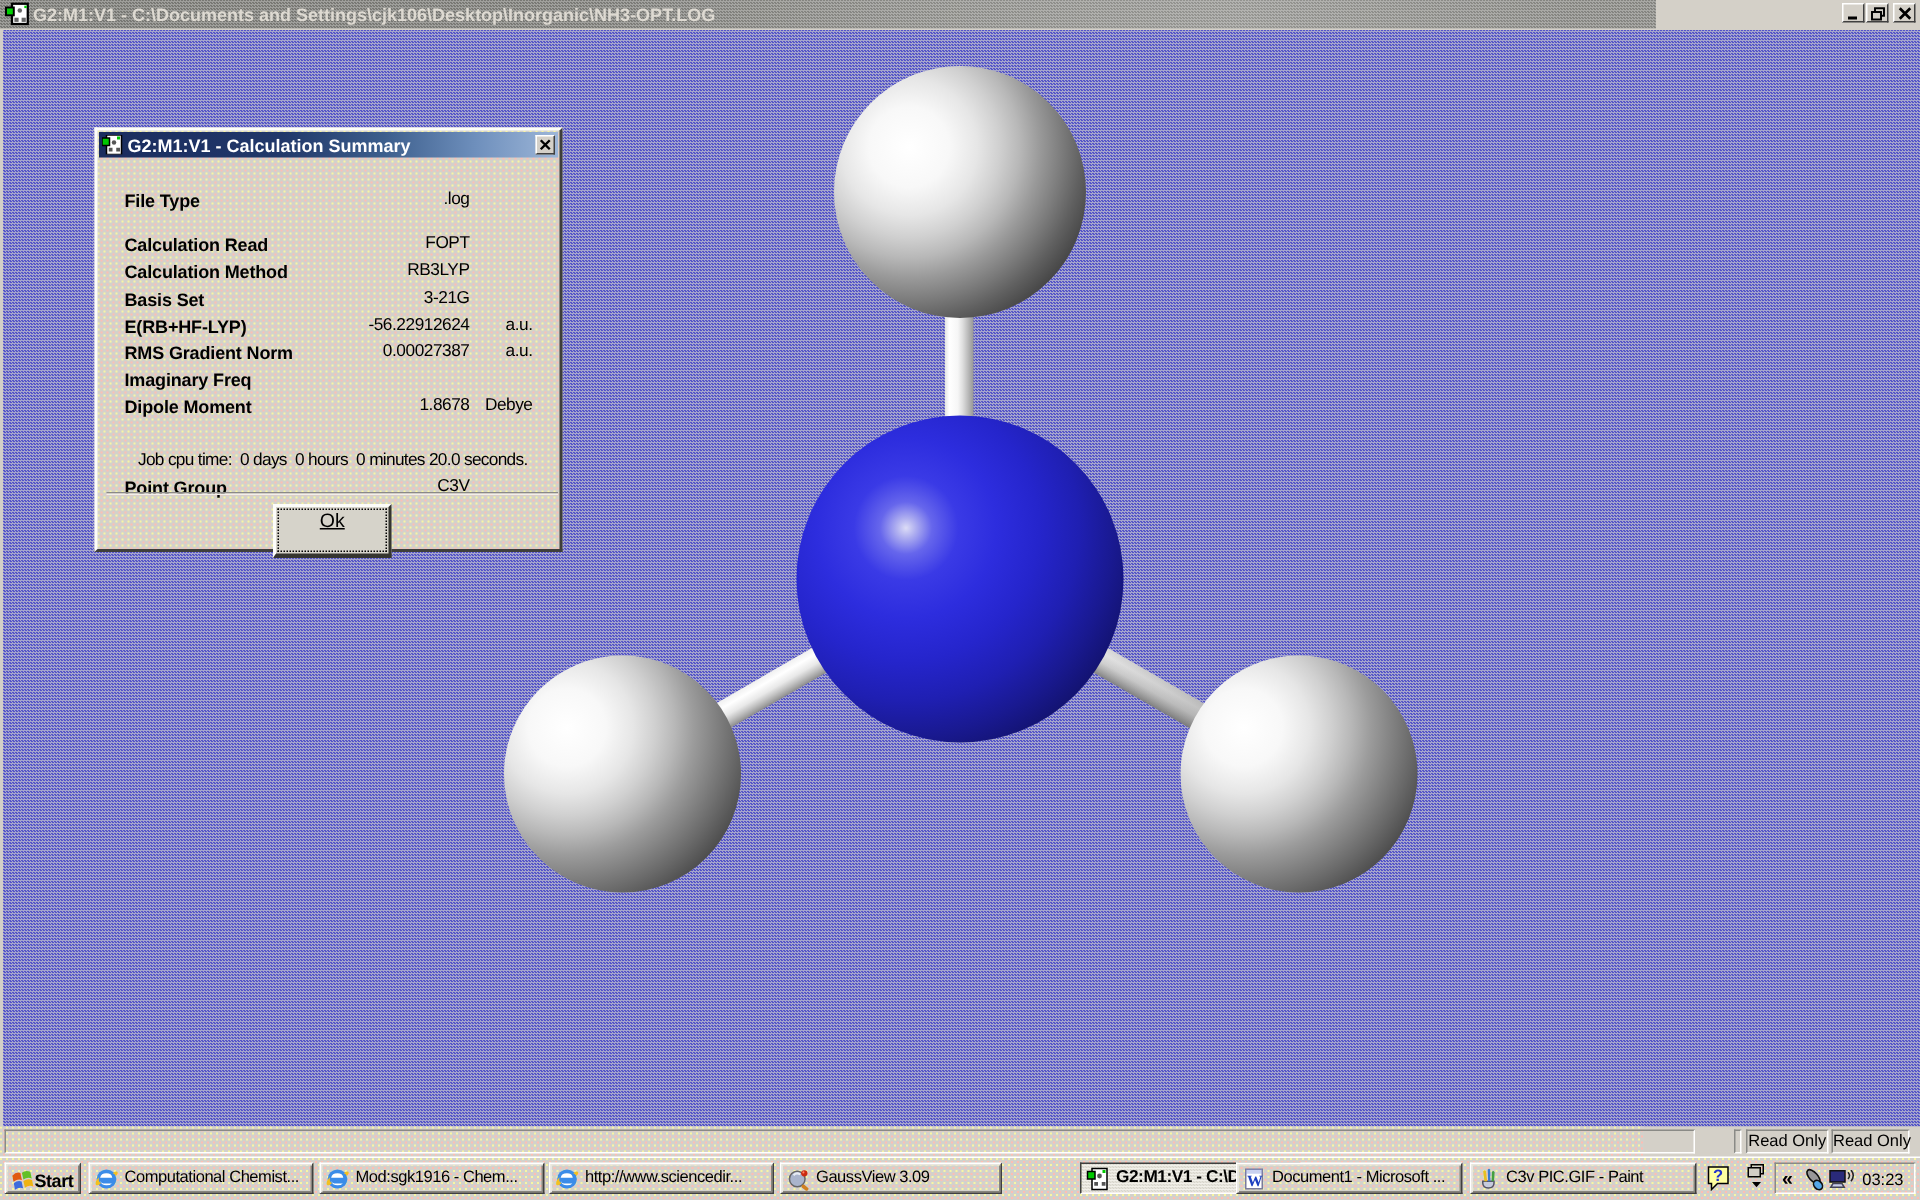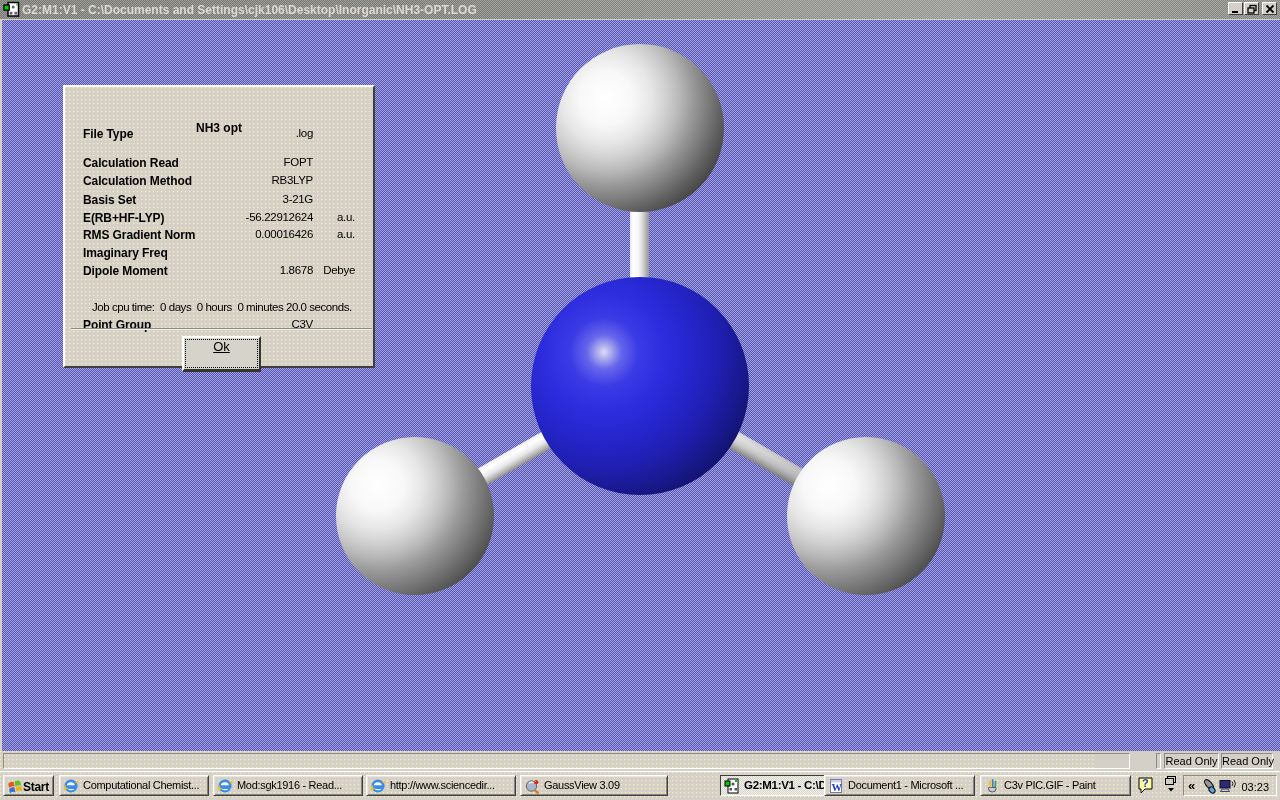--- a/index.html
+++ b/index.html
@@ -1,20 +1,20 @@
 <!DOCTYPE html>
 <html><head>
 <meta charset="utf-8">
 <style>
 * { margin:0; padding:0; box-sizing:border-box; }
 html,body { width:1280px; height:800px; overflow:hidden; }
 body { font-family:"Liberation Sans",sans-serif; position:relative; background:#d4d0c8; }
 
 
-#titlebar { position:absolute; left:0; top:0; width:1280px; height:19px;
+#titlebar { position:absolute; left:0; top:0; width:1104px; height:19px;
   background-image:linear-gradient(90deg, rgba(255,255,255,0) 0%, rgba(255,255,255,0.02) 35%, rgba(255,255,255,0.14) 55%, rgba(255,255,255,0.22) 75%, rgba(255,255,255,0.10) 95%), repeating-conic-gradient(#767672 0% 25%, #9e9e9a 0% 50%);
   background-size:100% 100%, 2px 2px; }
 #titlebar .ticon { position:absolute; left:3px; top:1px; }
 #titlebar .ttext { position:absolute; left:22px; top:3px; font-size:12px; font-weight:bold; color:#dedad2; white-space:nowrap; letter-spacing:0px; }
 .winbtn { position:absolute; top:2px; width:15px; height:13px; background:#d4d0c8;
   border-top:1px solid #fff; border-left:1px solid #fff; border-right:1px solid #404040; border-bottom:1px solid #404040; }
 .winbtn svg { position:absolute; left:0; top:0; }
 
 
 #client { position:absolute; left:2px; top:20px; width:1278px; height:731px;
@@ -195,21 +195,34 @@
   <circle cx="640" cy="128" r="84" fill="url(#gH1)"></circle>
   <circle cx="415" cy="516" r="79" fill="url(#gH2)"></circle>
   <circle cx="866" cy="516" r="79" fill="url(#gH3)"></circle>
 
   <circle cx="640" cy="386" r="109" fill="url(#gN)"></circle>
 </g>
     </svg>
 </div>
 
 <div id="dlg">
-  <div id="nh3row">NH3 opt</div>
+  <div class="cap">
+    <svg class="dicon" width="14" height="13">
+      <rect x="3" y="0" width="10" height="13" fill="#fff" stroke="#000"></rect>
+      <rect x="10" y="1" width="2" height="2" fill="#00c800"></rect>
+      <circle cx="8" cy="5" r="1.5" fill="#555"></circle>
+      <rect x="4.5" y="8.5" width="2.5" height="2.5" fill="#555"></rect>
+      <rect x="9.5" y="8.5" width="2.5" height="2.5" fill="#555"></rect>
+      <rect x="0" y="2" width="5" height="5" fill="#00c800" stroke="#000"></rect>
+    </svg>
+    <div class="dtext">G2:M1:V1 - Calculation Summary</div>
+    <div class="xbtn"><svg width="11" height="11">
+          <path d="M2.5 2.5 L8.5 8.5 M8.5 2.5 L2.5 8.5" stroke="#000" stroke-width="1.6"></path>
+        </svg></div>
+  </div>
   <div class="row" style="top:40px;padding-left:16px;">
       <b>File Type</b>
       <span class="val">.log</span>
     </div>
   <div class="row" style="top:69px;">
       <b>Calculation Read</b>
       <span class="val">FOPT</span>
     </div>
   <div class="row" style="top:87px;">
       <b>Calculation Method</b>
@@ -219,21 +232,21 @@
       <b>Basis Set</b>
       <span class="val">3-21G</span>
     </div>
   <div class="row" style="top:124px;">
       <b>E(RB+HF-LYP)</b>
       <span class="val">-56.22912624</span>
       <span class="unit">a.u.</span>
     </div>
   <div class="row" style="top:141px;">
       <b>RMS Gradient Norm</b>
-      <span class="val">0.00016426</span>
+      <span class="val">0.00027387</span>
       <span class="unit">a.u.</span>
     </div>
   <div class="row" style="top:159px;">
       <b>Imaginary Freq</b>
     </div>
   <div class="row" style="top:177px;">
       <b>Dipole Moment</b>
       <span class="val">1.8678</span>
       <span class="unit">Debye</span>
     </div>
@@ -275,21 +288,21 @@
       </svg>
       <span class="tx">Computational Chemist...</span>
     </div>
   <div class="tbtn" style="left:213px; width:150px;">
       <svg class="ic" width="17" height="17" viewBox="0 0 17 17">
         <ellipse cx="8.5" cy="8.5" rx="7" ry="6.8" fill="#3b8ce8"></ellipse>
         <path d="M4 7.6 h8.6 q-0.4 -3.1 -4.2 -3.1 q-3.8 0 -4.4 3.1 Z M4 9.8 q0.8 3.2 4.5 3.2 q2.6 0 3.8 -1.4 l-6 0 q-1.6 0 -2.3 -1.8 Z" fill="#fff"></path>
         <path d="M1 12.8 Q0 10 3.2 7.2 Q2.4 10.4 4.6 11.3 Q3 13.6 1 12.8 Z" fill="#f3c020"></path>
         <path d="M12.9 4.5 Q14.6 2.6 16.2 3.4 Q17 4.4 15.2 6.3 Q14.4 5 12.9 4.5 Z" fill="#f3c020"></path>
       </svg>
-      <span class="tx">Mod:sgk1916 - Read...</span>
+      <span class="tx">Mod:sgk1916 - Chem...</span>
     </div>
   <div class="tbtn" style="left:366px; width:150px;">
       <svg class="ic" width="17" height="17" viewBox="0 0 17 17">
         <ellipse cx="8.5" cy="8.5" rx="7" ry="6.8" fill="#3b8ce8"></ellipse>
         <path d="M4 7.6 h8.6 q-0.4 -3.1 -4.2 -3.1 q-3.8 0 -4.4 3.1 Z M4 9.8 q0.8 3.2 4.5 3.2 q2.6 0 3.8 -1.4 l-6 0 q-1.6 0 -2.3 -1.8 Z" fill="#fff"></path>
         <path d="M1 12.8 Q0 10 3.2 7.2 Q2.4 10.4 4.6 11.3 Q3 13.6 1 12.8 Z" fill="#f3c020"></path>
         <path d="M12.9 4.5 Q14.6 2.6 16.2 3.4 Q17 4.4 15.2 6.3 Q14.4 5 12.9 4.5 Z" fill="#f3c020"></path>
       </svg>
       <span class="tx">http://www.sciencedir...</span>
     </div>

